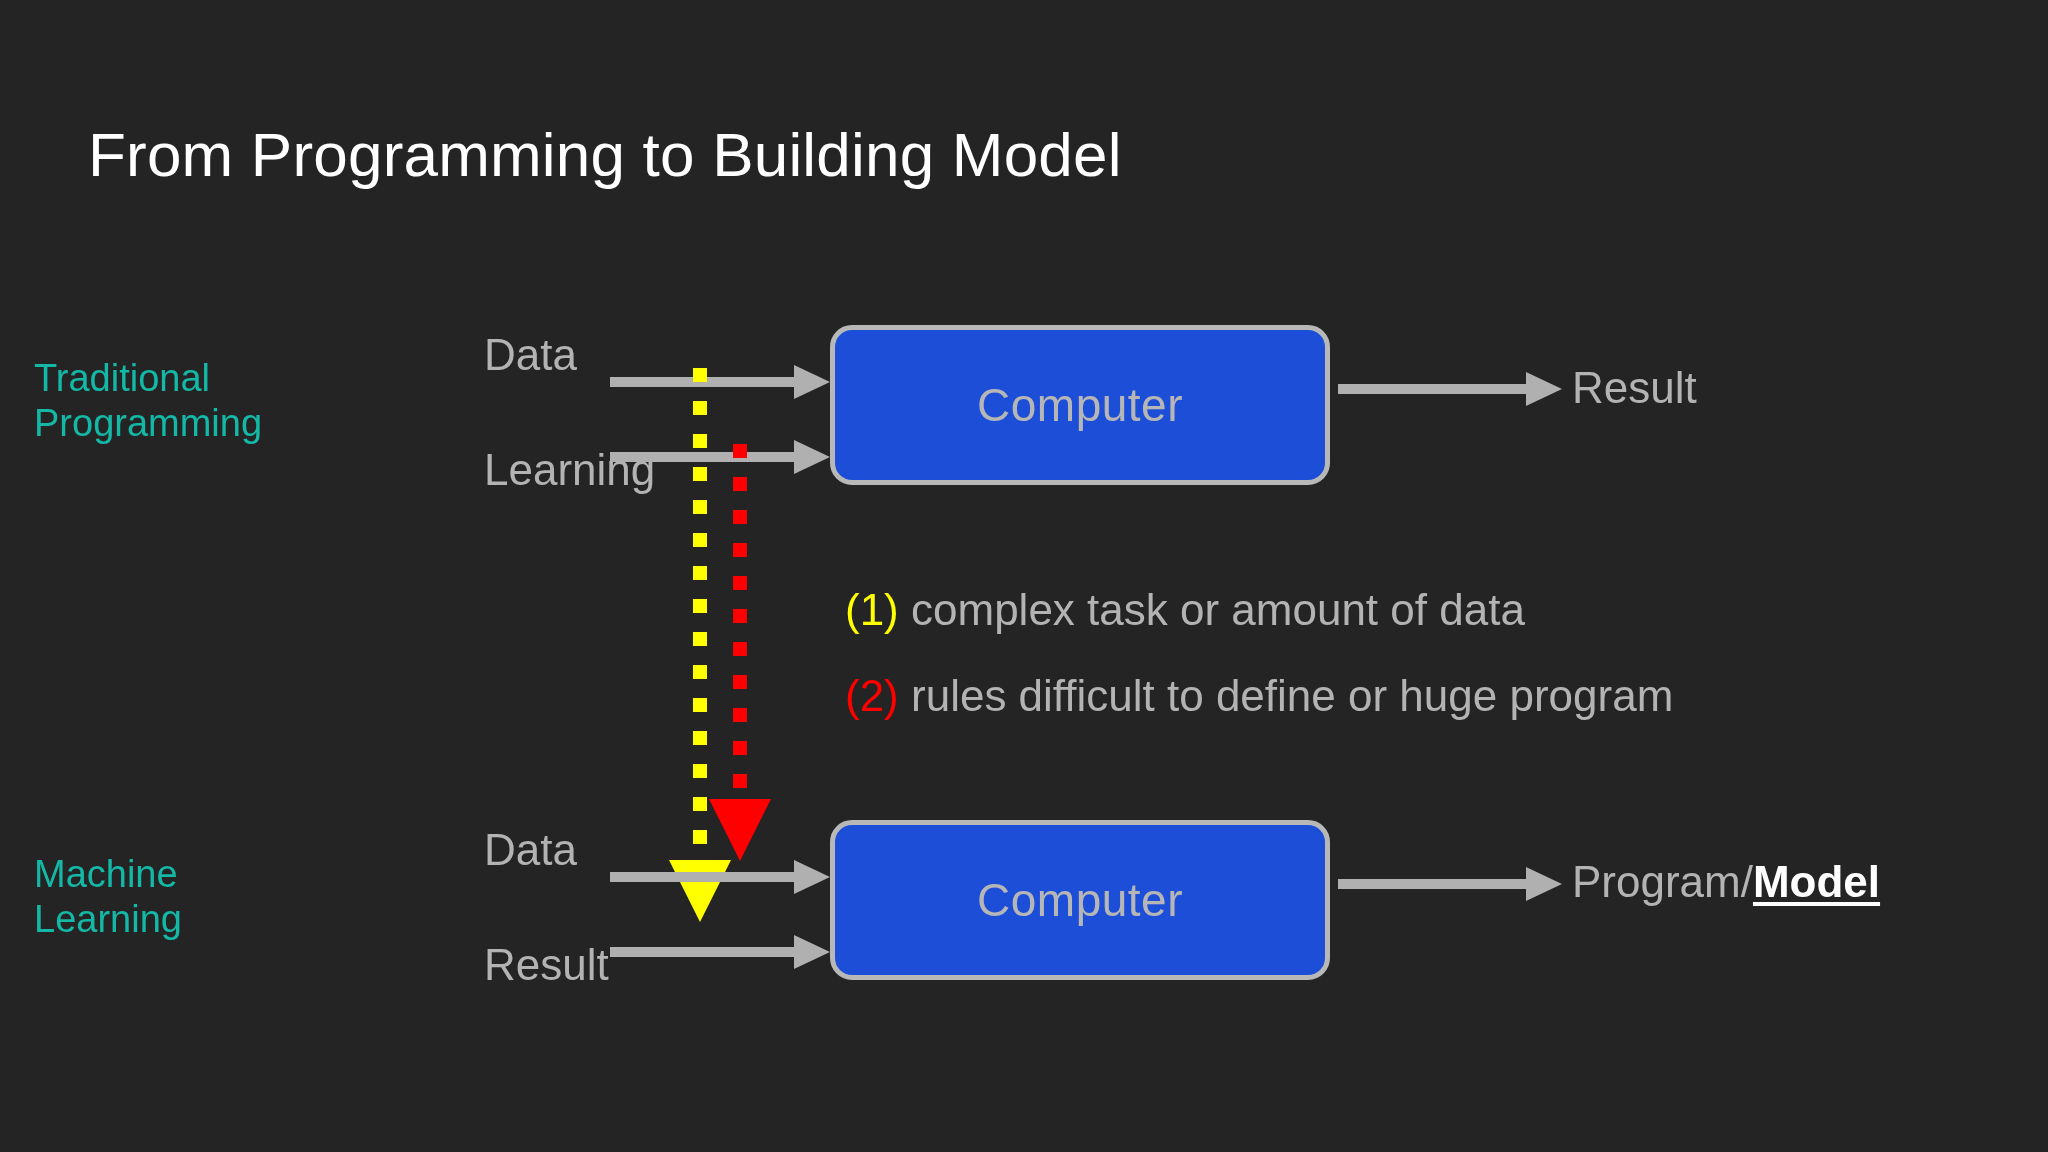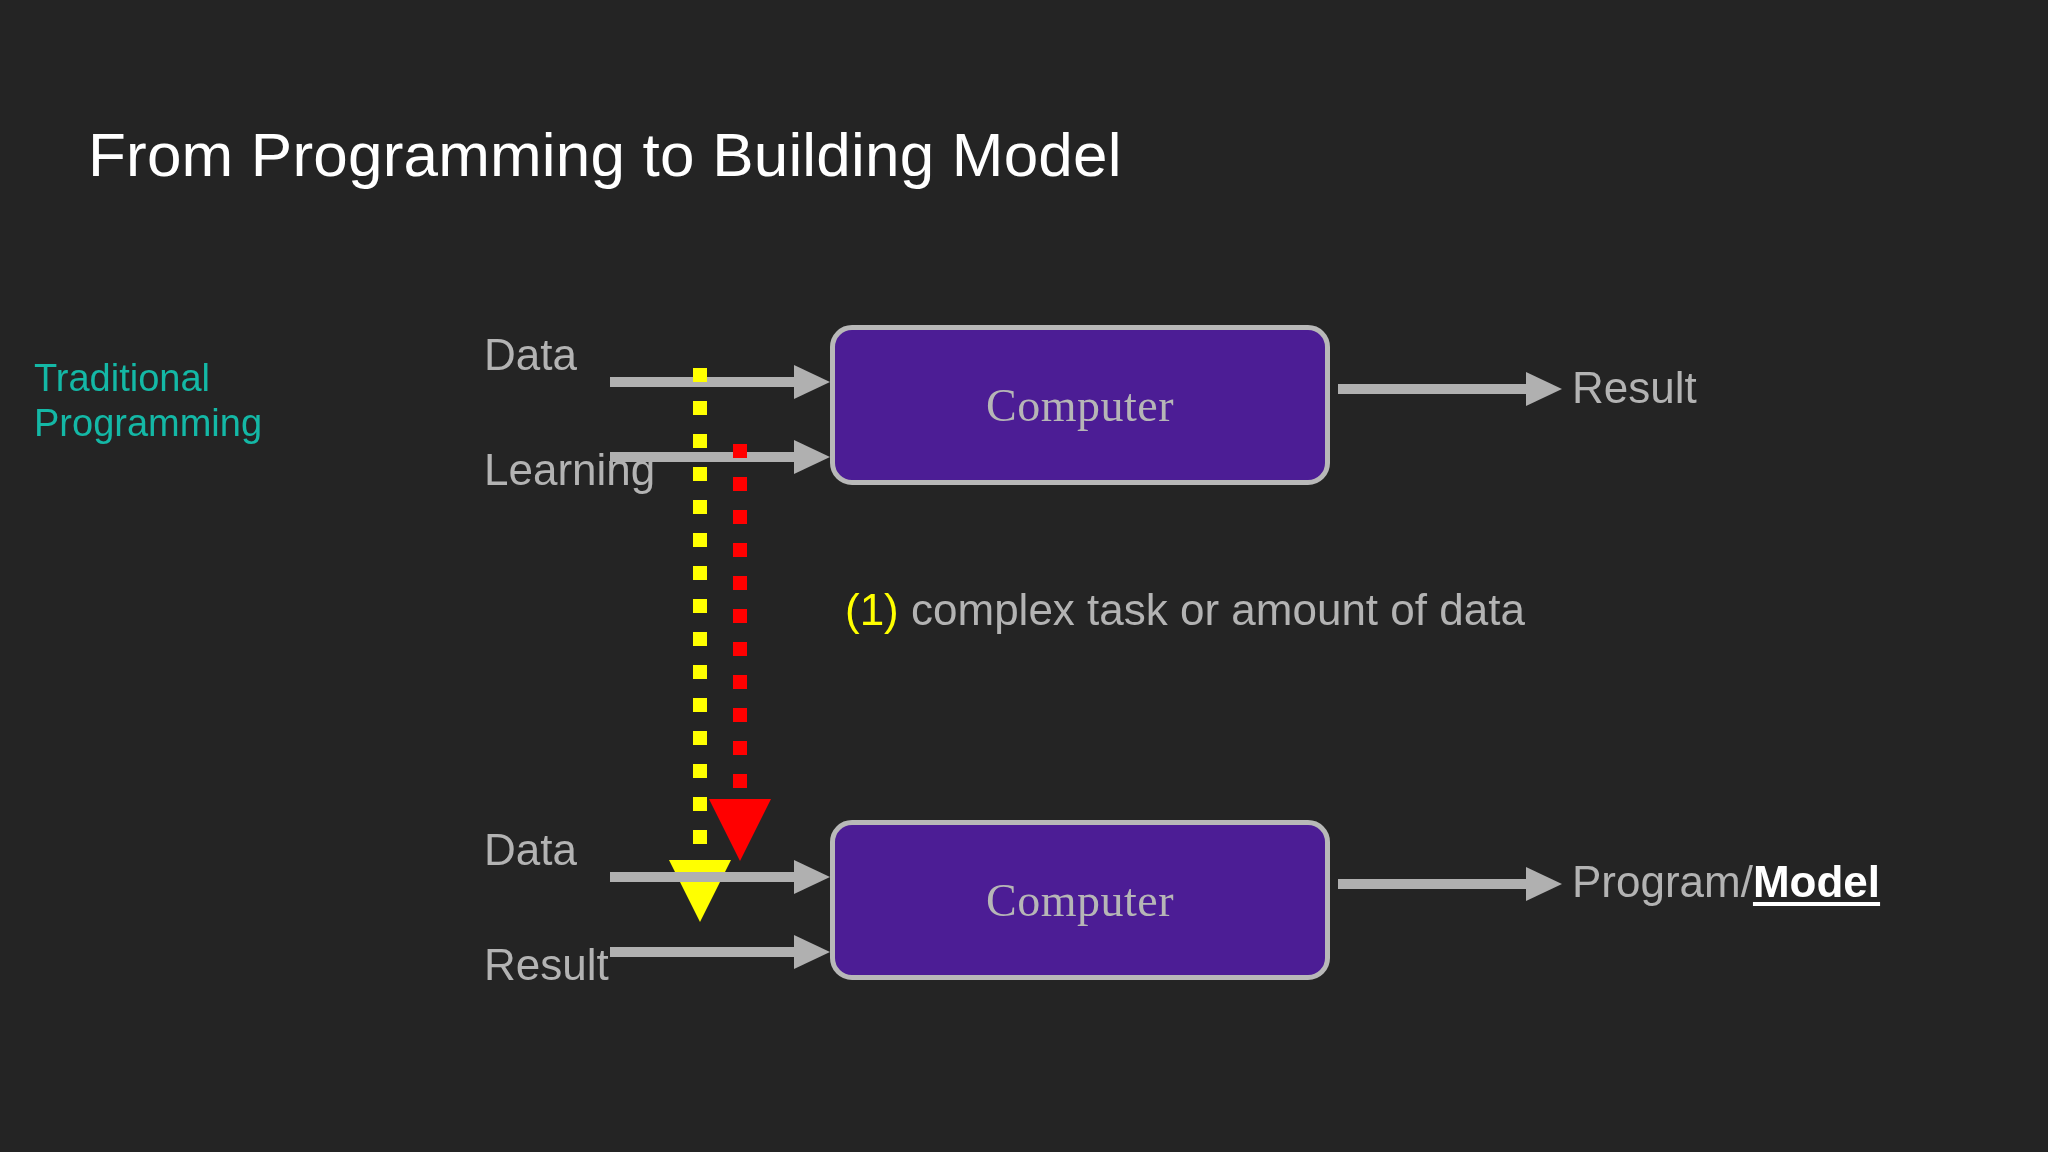--- a/index.html
+++ b/index.html
@@ -71,25 +71,25 @@
     position:absolute;top:0;
     width:0;height:0;
     border-top:17px solid transparent;
     border-bottom:17px solid transparent;
     border-left:36px solid #b0b0b0;
   }
 
   
   .computer-box{
     position:absolute;
-    background:#4c1d95;
+    background:#1d4ed8;
     border:5px solid #b8b8b8;
     border-radius:22px;
     box-sizing:border-box;
-    display:flex;align-items:center;justify-content:center;font-family:Liberation Serif, serif;
+    display:flex;align-items:center;justify-content:center;
   }
   .computer-box .box-label{
     font-size:46px;color:#b6b6b6;font-weight:400;
     letter-spacing:0.5px;
   }
 
   
   .dotted-line{
     position:absolute;
     width:14px;
@@ -172,21 +172,26 @@
 
   <div id="dotted-red" class="dotted-line" style="left:733px;top:444px;height:418px;">
     <div class="dots" style="height:360px;"></div>
     <div class="dot-head" style="top:355px;"></div>
   </div>
 
   <div id="annotation-1" class="annotation">
     <span class="marker-yellow">(1)</span><span> complex task or amount of data</span>
   </div>
 
-
+  <div id="annotation-2" class="annotation">
+    <span class="marker-red">(2)</span><span> rules difficult to define or huge program</span>
+  </div>
+
+  <div id="row-label-ml" class="row-label">Machine
+Learning</div>
 
   <div id="label-data-bottom" class="port-label">Data</div>
   <div id="label-result-bottom" class="port-label">Result</div>
 
   <div class="arrow" style="left:610px;top:860px;width:220px;">
     <div class="shaft" style="width:186px;"></div>
     <div class="head" style="left:184px;"></div>
   </div>
 
   <div class="arrow" style="left:610px;top:935px;width:220px;">

